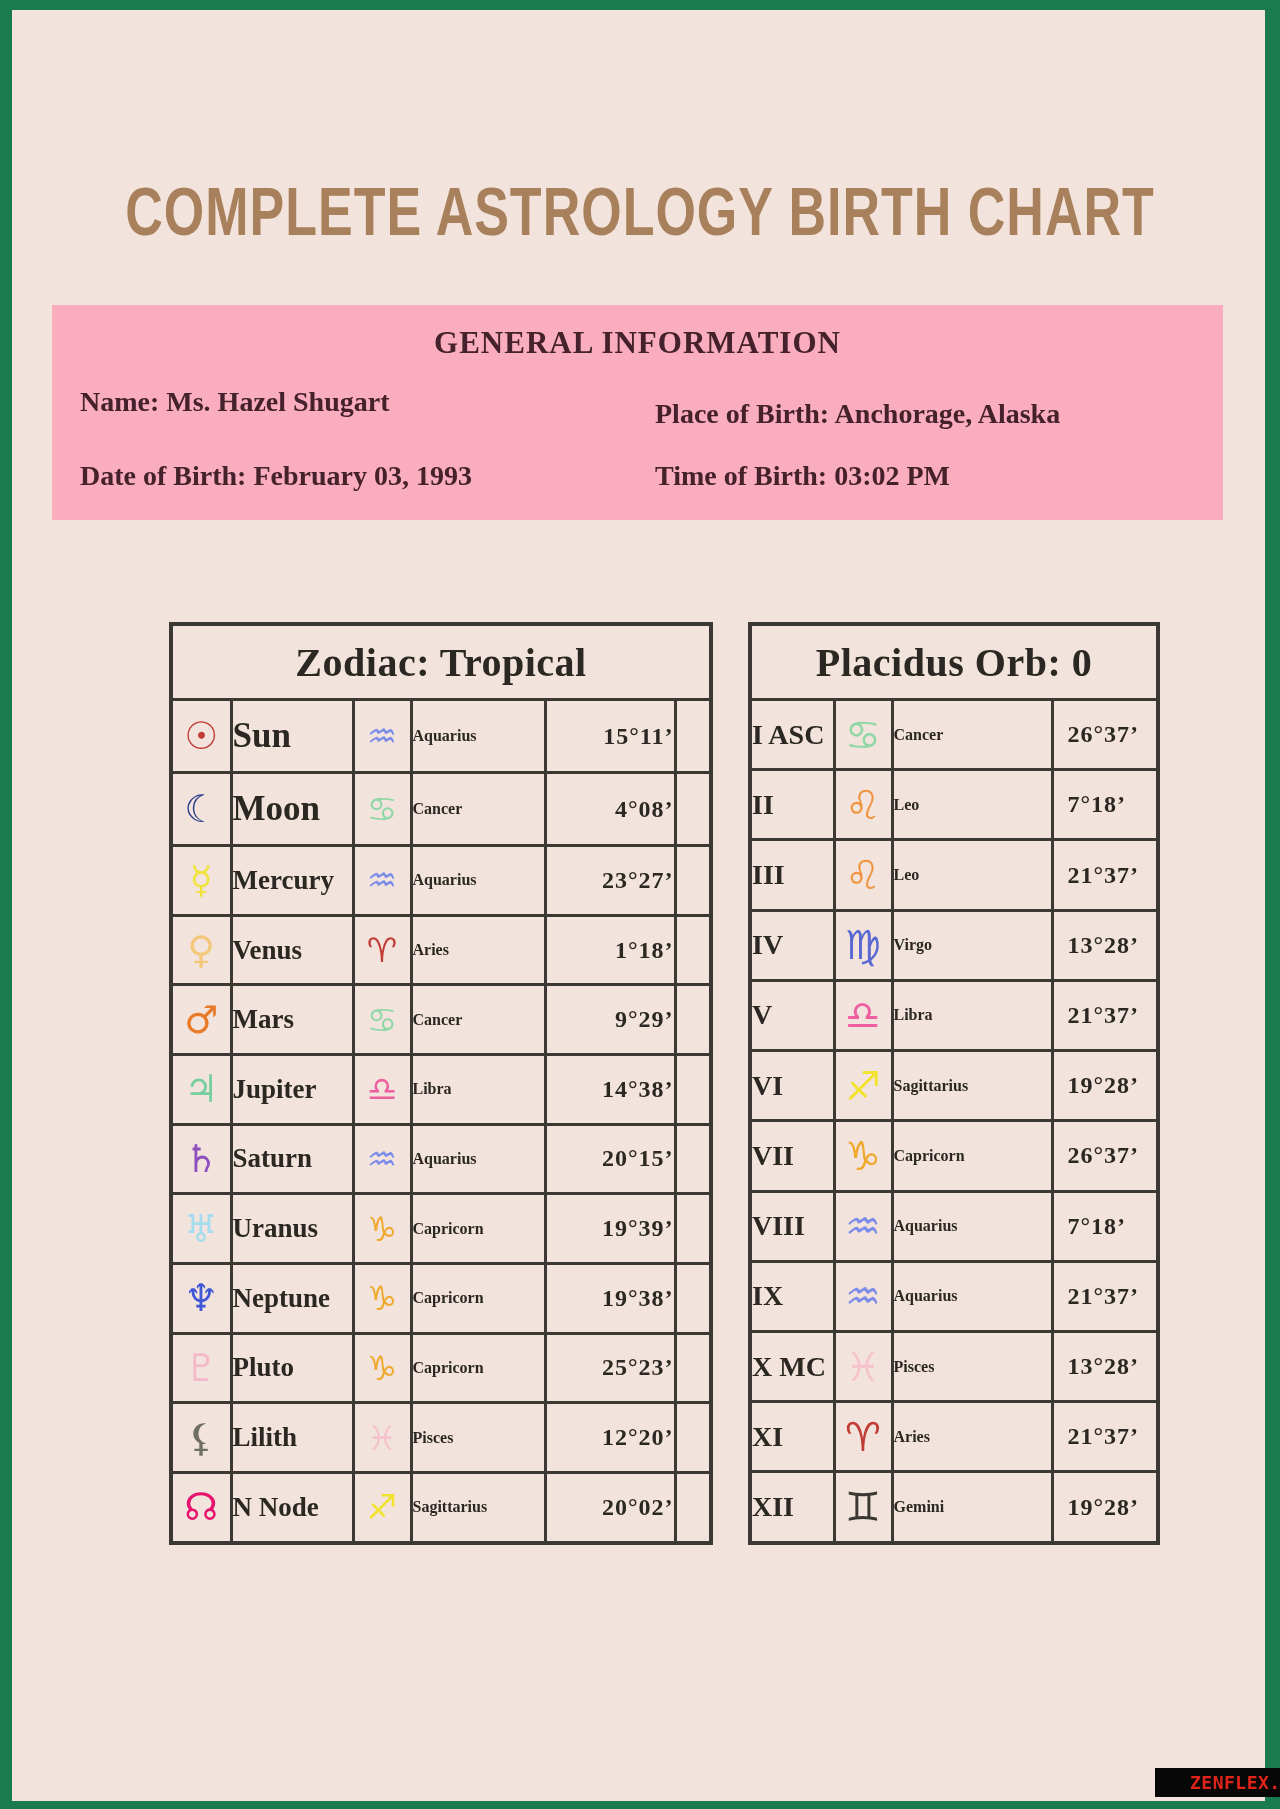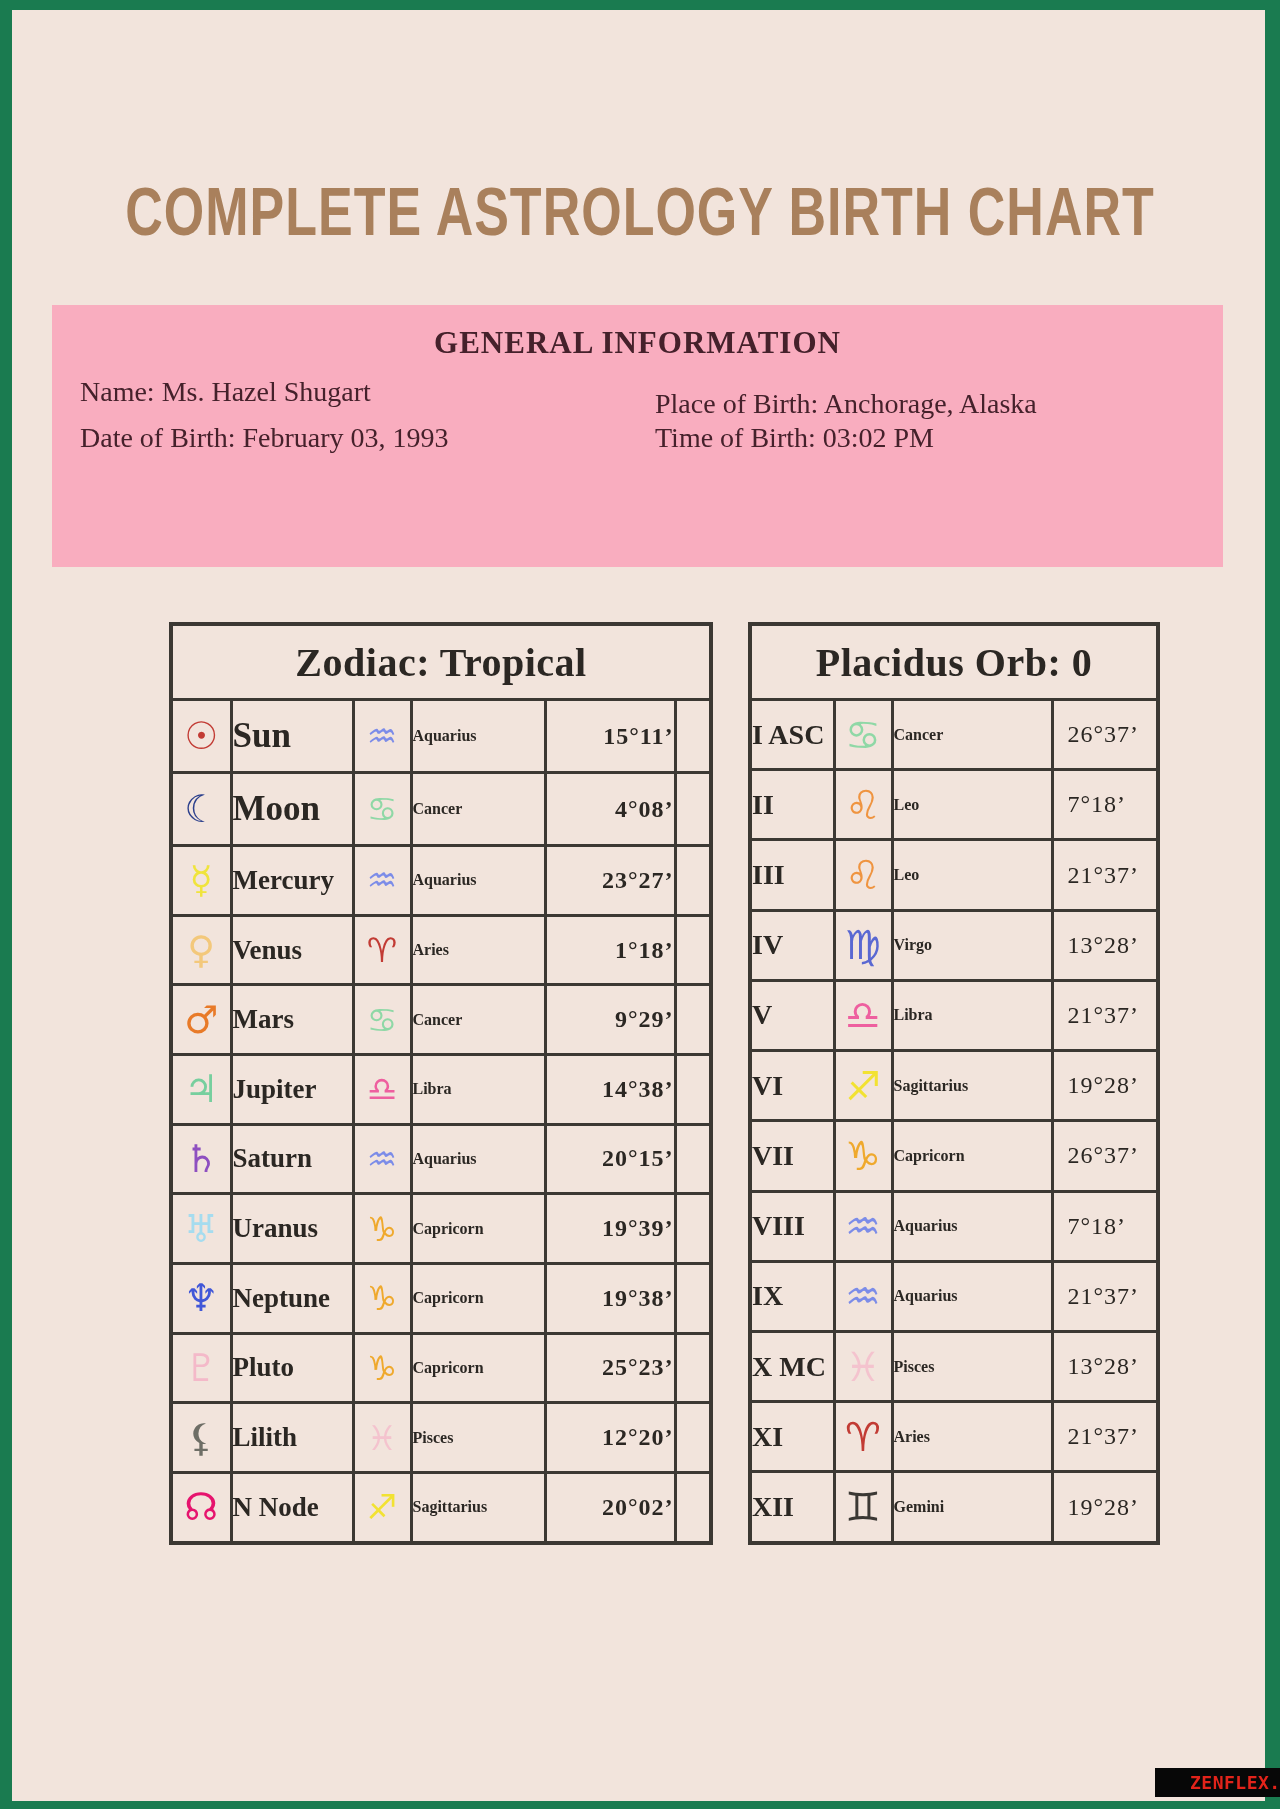--- a/index.html
+++ b/index.html
@@ -19,31 +19,31 @@
   .title{
     position:absolute;left:0;top:172px;width:1280px;margin:0;
     text-align:center;
     font-family:"Liberation Sans",sans-serif;
     font-weight:bold;font-size:52px;letter-spacing:1px;
     color:#a9805c;
     transform:scaleY(1.32);transform-origin:center top;
     white-space:nowrap;
   }
   .info-box{
-    position:absolute;left:52px;top:305px;width:1171px;height:262px;
+    position:absolute;left:52px;top:305px;width:1171px;height:215px;
     background:#f9adbf;color:#45212b;
   }
   .info-heading{
     margin:0;padding-top:20px;text-align:center;
     font-size:31px;font-weight:600;letter-spacing:1px;
   }
   .info-grid{
     display:grid;grid-template-columns:575px 1fr;
-    margin:14px 28px 0 28px;
-    font-size:28px;line-height:34px;font-weight:400;
+    margin:24px 28px 0 28px;row-gap:28px;
+    font-size:28px;line-height:34px;font-weight:700;
   }
   .info-grid > div:nth-child(2){margin-top:12px;}
   table.btable{
     position:absolute;top:622px;height:923px;
     border-collapse:collapse;table-layout:fixed;
     border:4px solid #3c3833;color:#2b2723;
   }
   .btable th,.btable td{border:3px solid #3c3833;padding:0;vertical-align:middle;overflow:hidden;}
   th.tbl-header{height:72px;font-size:40px;font-weight:600;letter-spacing:.5px;text-align:center;}
   .ztable{left:169px;width:543px;}
@@ -54,21 +54,21 @@
     line-height:1;
   }
   .picon{font-size:38px;}
   .ztable .sicon{font-size:34px;}
   .htable .sicon{font-size:40px;}
   .pname{font-size:27px;font-weight:600;padding-left:5px;margin-left:35px;}
   .ztable tbody tr:nth-child(1) .pname,
   .ztable tbody tr:nth-child(2) .pname{font-size:35px;}
   .sname{font-size:16px;font-weight:700;padding-left:10px;}
   .ztable .deg{font-size:24px;font-weight:600;text-align:right;letter-spacing:1px;}
-  .htable .deg{font-size:24px;font-weight:400;text-align:left;padding-left:14px;letter-spacing:1px;}
+  .htable .deg{font-size:24px;font-weight:700;text-align:left;padding-left:14px;letter-spacing:1px;}
   .house{font-size:28px;font-weight:600;padding-left:8px;white-space:nowrap;}
   .spacer{background:transparent;}
   .watermark{
     position:absolute;left:1155px;top:1768px;width:113px;height:29px;z-index:60;
     background:#070707;color:#e2231a;
     font-family:"DejaVu Sans Mono",monospace;
     font-weight:bold;font-size:18px;line-height:29px;
     text-align:center;letter-spacing:.5px;padding-left:35px;
   }
 </style>

